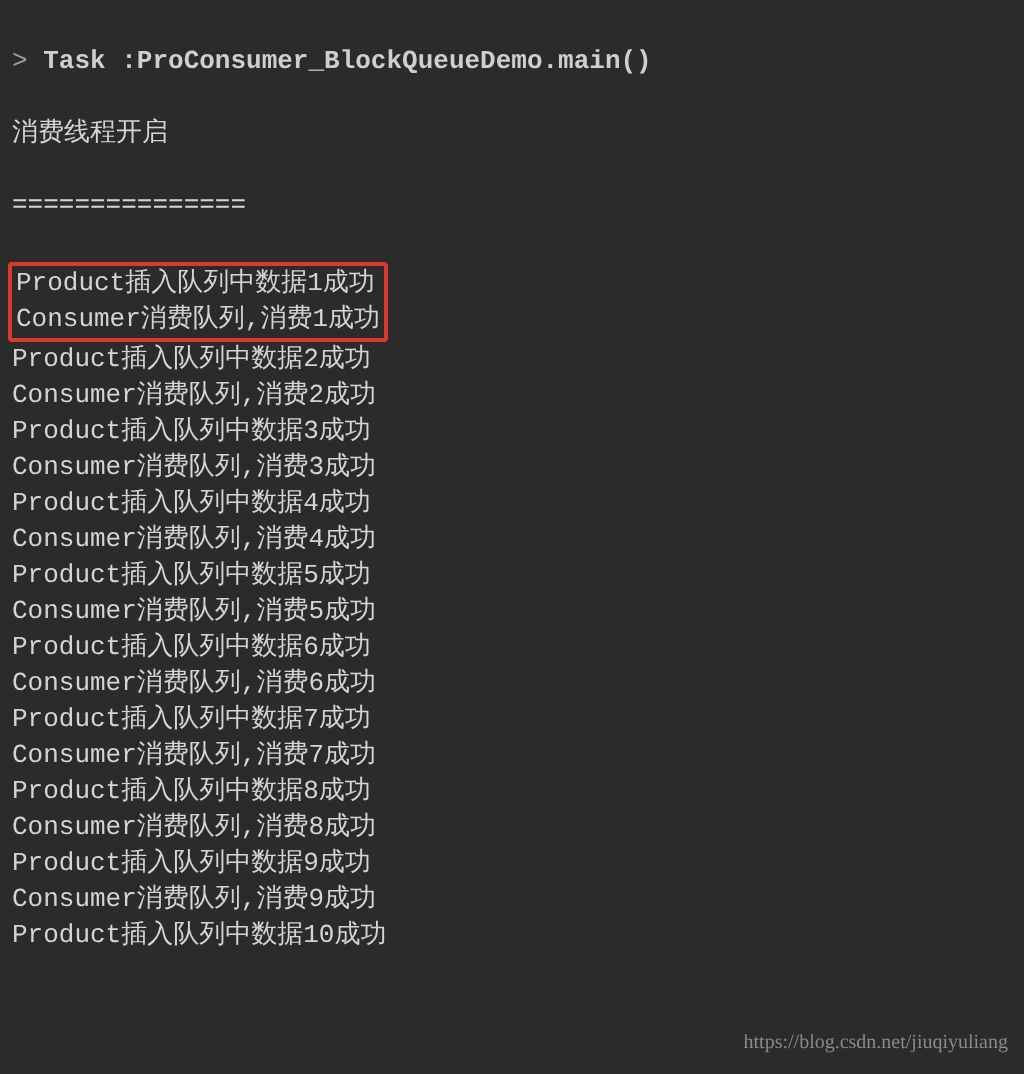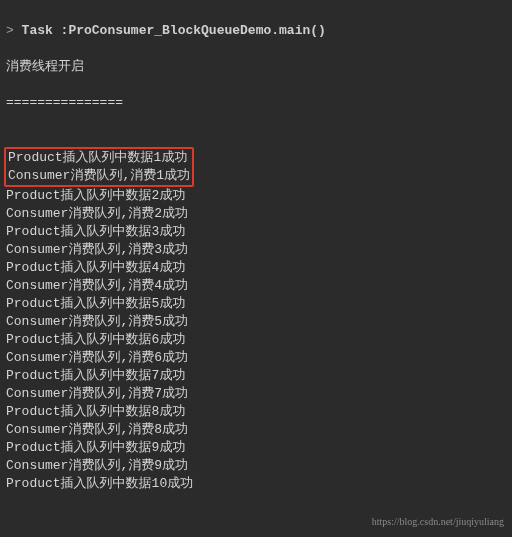--- a/index.html
+++ b/index.html
@@ -28,21 +28,21 @@
   }
   .bold {
     color: #cfcfcf;
     font-weight: 600;
   }
   .highlight-box {
     display: inline-block;
     border: 2px solid #d93a2b;
     border-radius: 2px;
     padding: 0 2px;
-    margin-top: 17px;
+    margin-top: 1px;
     margin-left: -2px;
   }
   .watermark {
     position: absolute;
     right: 8px;
     bottom: 6px;
     font-size: 10px;
     color: #8a8a8a;
     font-family: Liberation Serif, serif;
   }

